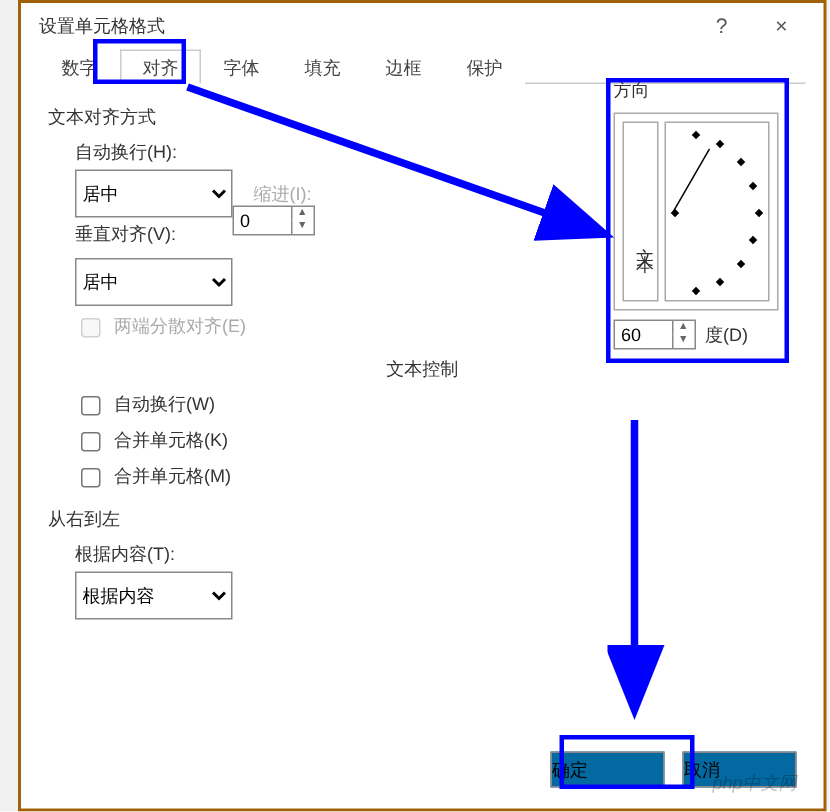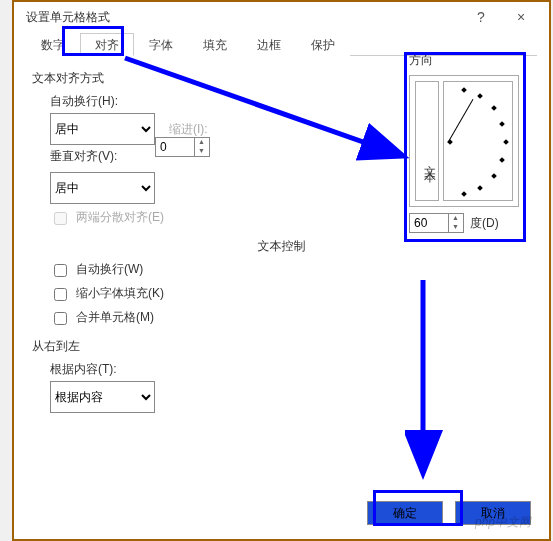--- a/index.html
+++ b/index.html
@@ -28,21 +28,21 @@
   .orient-title { margin-bottom: 6px; color: #333; }
   .orient-inner { border: 1px solid #aaa; padding: 5px; width: 110px; display: flex; gap: 4px; margin-bottom: 6px; }
   .vtext { width: 24px; height: 120px; border: 1px solid #aaa; writing-mode: vertical-rl; text-align: center; padding-top: 40px; letter-spacing: 6px; font-size: 12px; color: #333; }
   .arc { width: 70px; height: 120px; border: 1px solid #aaa; position: relative; }
   .dot { position: absolute; width: 4px; height: 4px; background: #000; transform: rotate(45deg); }
   .needle { position: absolute; left: 4px; top: 60px; width: 50px; height: 1px; background: #000; transform-origin: left center; transform: rotate(-60deg); }
   .needle::after { content:''; position:absolute; right:-6px; top:-5px; font-size:14px; }
   .degree-row { display: flex; align-items: center; gap: 6px; }
   .degree-label { color: #333; }
   .btns { position: absolute; bottom: 14px; right: 18px; display: flex; gap: 12px; }
-  .btn { width: 76px; height: 24px; border: 1px solid #888; background: #1d4ed8; text-align: center; line-height: 22px; cursor: default; }
+  .btn { width: 76px; height: 24px; border: 1px solid #888; background: #0369a1; line-height: 22px; cursor: default; }
   .watermark { position: absolute; right: 22px; bottom: 10px; font-size: 12px; color: rgba(0,0,0,0.25); font-style: italic; pointer-events:none; z-index: 50; }
   .hl-tab { position:absolute; border:3px solid #0000ff; pointer-events:none; z-index:40; }
   .hl-orient { position:absolute; border:3px solid #0000ff; pointer-events:none; z-index:40; }
   .hl-ok { position:absolute; border:3px solid #0000ff; pointer-events:none; z-index:40; }
   svg.arrow { position:absolute; pointer-events:none; z-index:39; }
 </style>
 </head>
 <body>
 
 <div class="dialog">
@@ -106,21 +106,21 @@
       <span>两端分散对齐(E)</span>
     </div>
 
     <div class="section-title" style="margin-top:10px;text-align:center;">文本控制</div>
     <div class="chk">
       <input type="checkbox" style="">
       <span>自动换行(W)</span>
     </div>
     <div class="chk">
       <input type="checkbox" style="">
-      <span>缩小字体填充(K)</span>
+      <span>合并单元格(K)</span>
     </div>
     <div class="chk">
       <input type="checkbox" style="">
       <span>合并单元格(M)</span>
     </div>
 
     <div class="section-title" style="margin-top:10px;">从右到左</div>
     <div class="label">根据内容(T):</div>
     <div class="field-row">
       <select>

